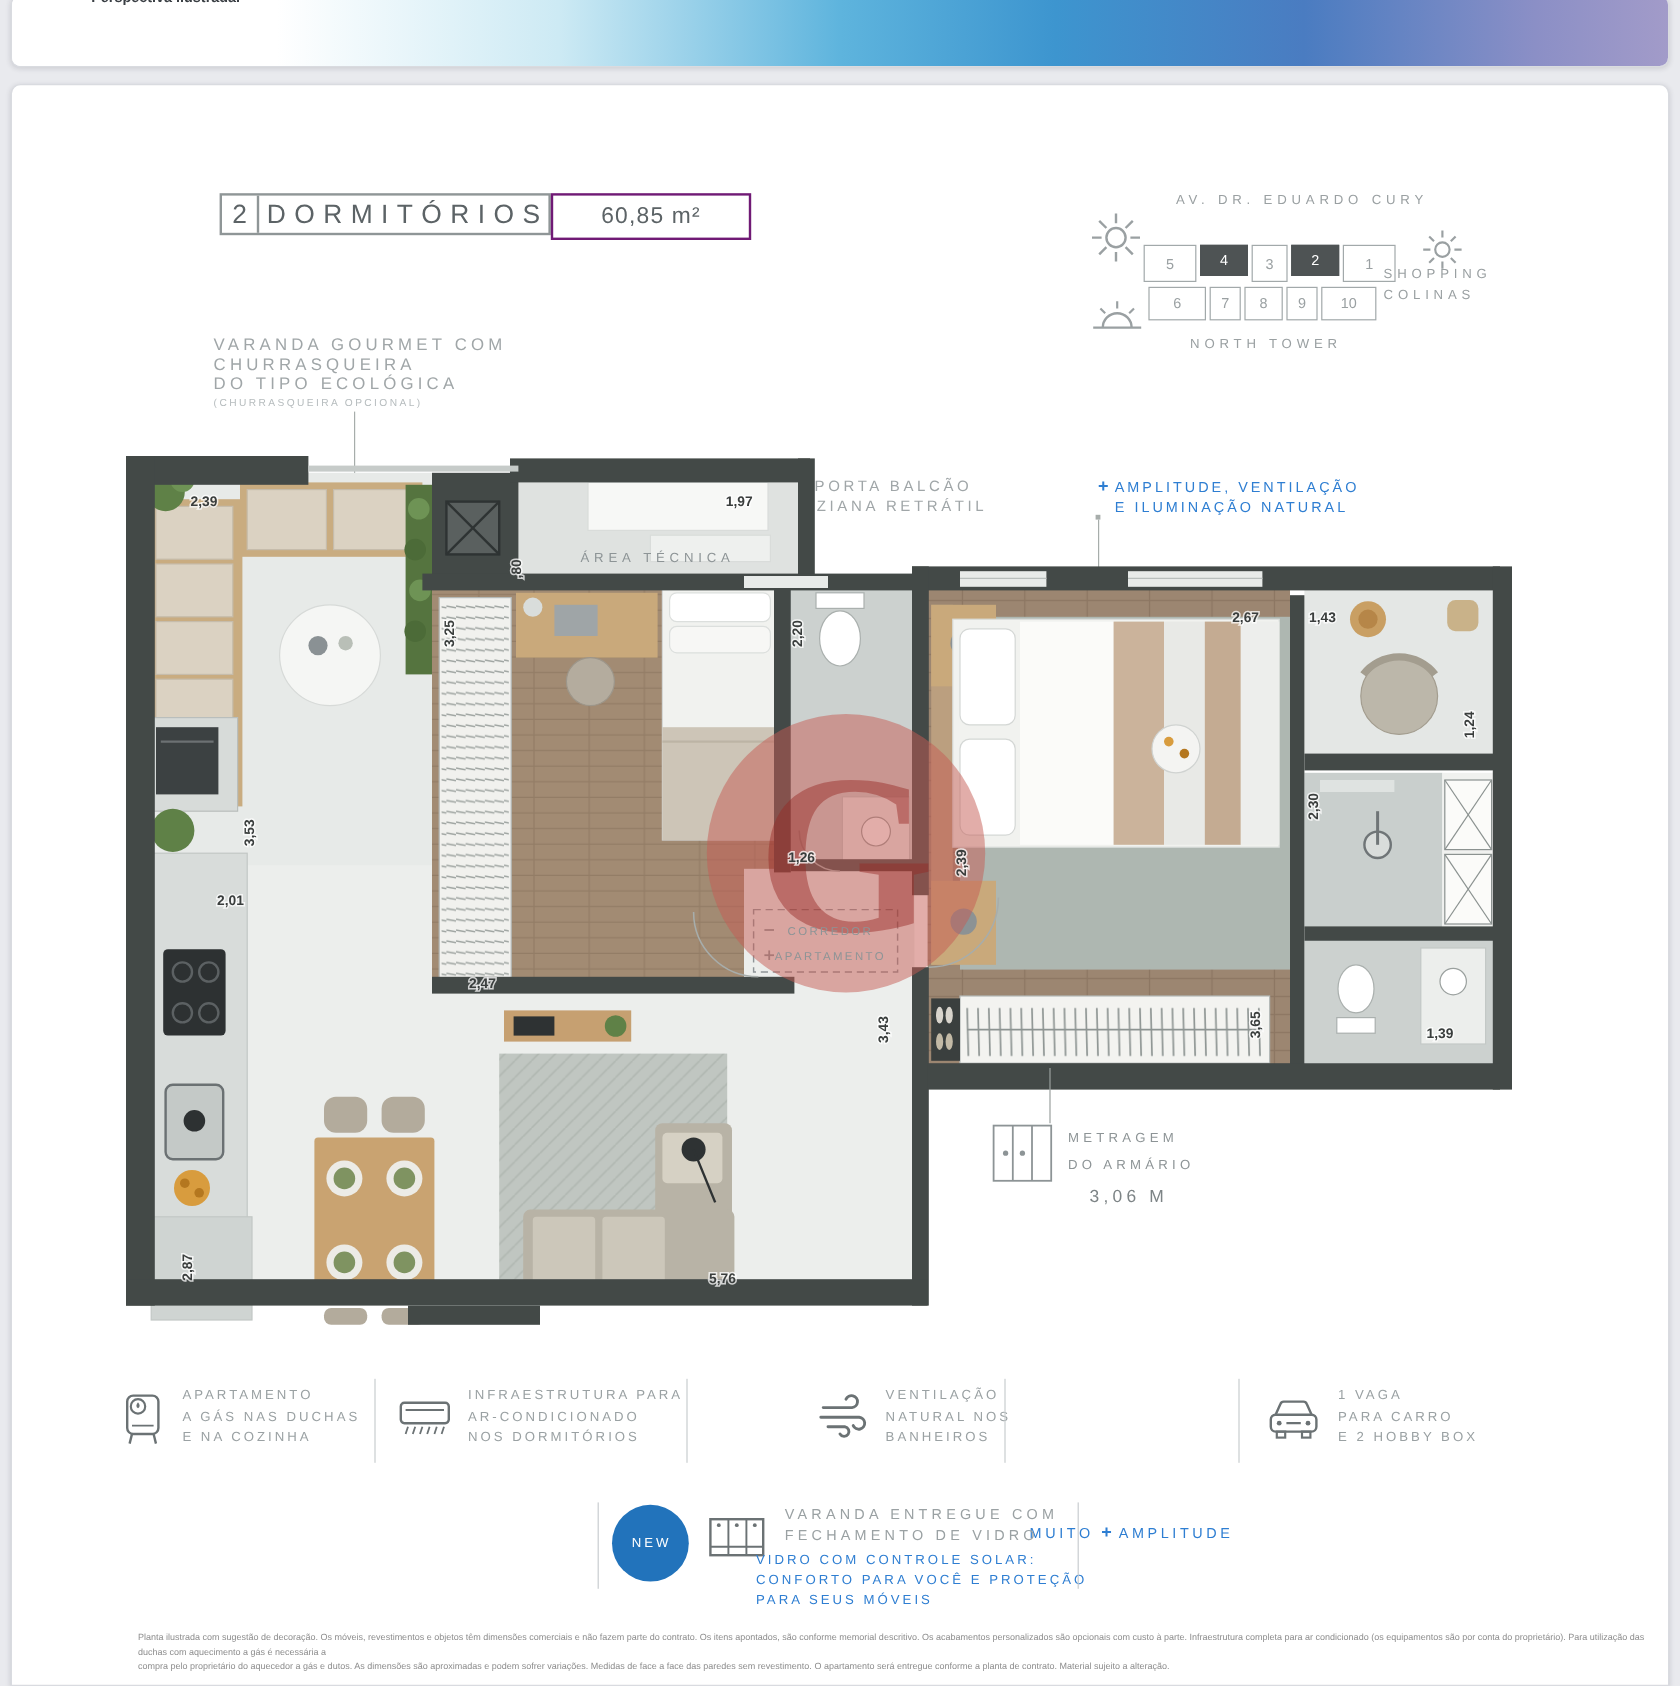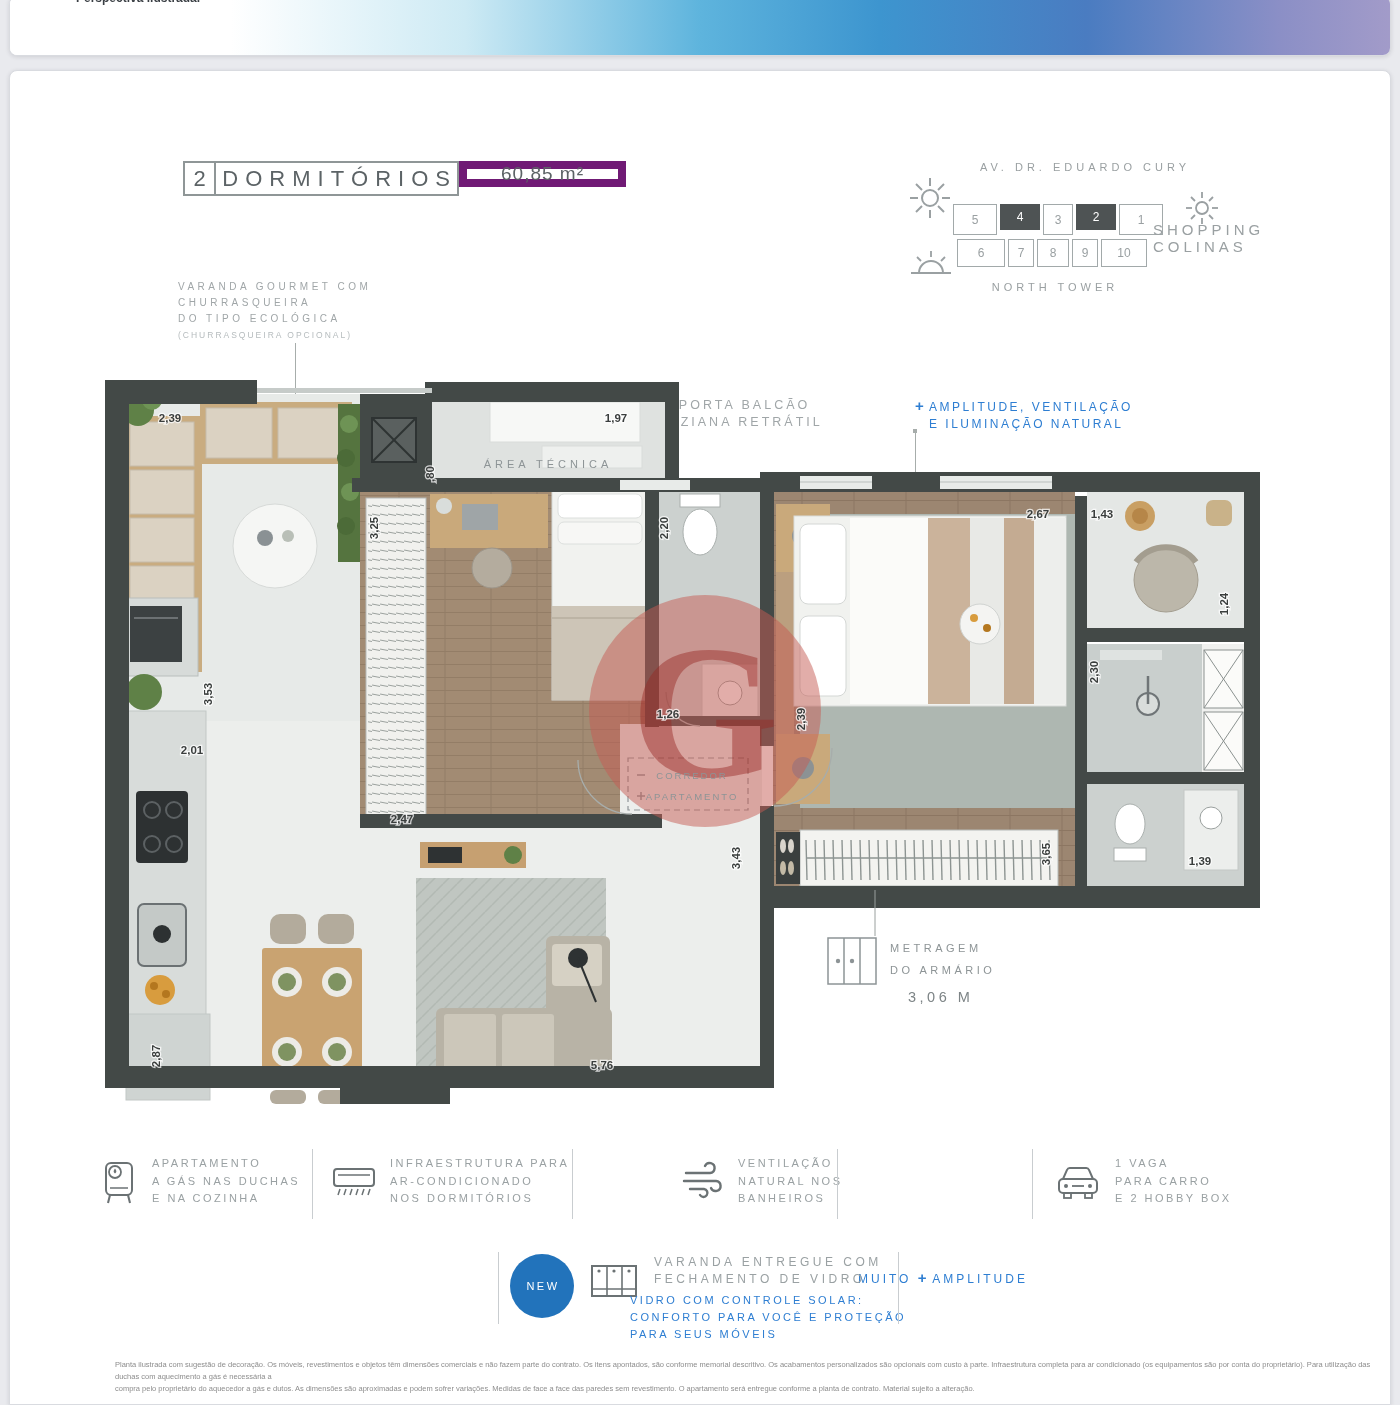--- a/index.html
+++ b/index.html
@@ -12,36 +12,36 @@
     background:linear-gradient(90deg,#ffffff 0%,#ffffff 16%,#cdeaf4 33%,#5eb4dd 50%,#3d95cf 63%,#4a7cc1 78%,#8b8fc6 92%,#a29bc9 100%); }
   .persp-note { position:absolute; left:66px; top:-6px; font-size:12px; font-weight:bold; color:#3a3f44; }
   .main-card { left:9px; top:70px; width:1382px; height:1335px; border-radius:8px 8px 0 0; }
 
   
   .title-box { position:absolute; left:173px; top:90px; width:276px; height:35px;
     border:2px solid #8f9697; display:flex; align-items:center; }
   .title-num { width:38px; text-align:center; font-size:22px; color:#5c6366;
     border-right:2px solid #8f9697; align-self:stretch; display:flex; align-items:center; justify-content:center; }
   .title-label { flex:1; text-align:center; font-size:22px; letter-spacing:7px; color:#5c6366; padding-left:6px; }
-  .area-box { position:absolute; left:449px; top:90px; width:167px; height:26px; border:8px solid #701a75;
+  .area-box { position:absolute; left:449px; top:90px; width:167px; height:39px; border:2px solid #701a75;
     display:flex; align-items:center; justify-content:center; font-size:19px; color:#5c6366; letter-spacing:1px; }
 
-  .gray-note { color:#a0a6a8; font-size:10px; letter-spacing:3.5px; line-height:16px; }
+  .gray-note { color:#a0a6a8; font-size:14px; letter-spacing:3.5px; line-height:16px; }
   .varanda-note { position:absolute; left:168px; top:208px; }
   .varanda-note .tiny { font-size:8.5px; letter-spacing:2px; color:#b6bcbe; margin-top:3px; }
 
   
   .site { position:absolute; left:875px; top:88px; width:420px; height:150px; }
   .site .street { position:absolute; left:0; right:20px; top:2px; text-align:center;
     font-size:11px; letter-spacing:4px; color:#9aa0a2; }
   .u-row { position:absolute; display:flex; gap:3px; }
   .u-box { height:31px; border:1.5px solid #a2a9aa; background:#fff; color:#9aa0a2;
     display:flex; align-items:center; justify-content:center; font-size:12px; }
   .u-box.dark { background:#4e5354; border-color:#4e5354; color:#fff; height:26px; margin-top:0; }
-  .site .shopping { position:absolute; left:268px; top:62px; font-size:15px; letter-spacing:4px;
+  .site .shopping { position:absolute; left:268px; top:62px; font-size:11px; letter-spacing:4px;
     color:#9aa0a2; line-height:17px; }
   .site .tower { position:absolute; left:40px; top:122px; width:260px; text-align:center;
     font-size:11px; letter-spacing:4px; color:#9aa0a2; }
   .sun { position:absolute; }
 
   
   .win-note { position:absolute; left:580px; top:326px; font-size:12.5px; letter-spacing:3px;
     color:#a0a6a8; line-height:17px; }
   .blue-note { position:absolute; left:905px; top:326px; font-size:12px; letter-spacing:2.5px;
     color:#2e7ed2; line-height:17px; }

